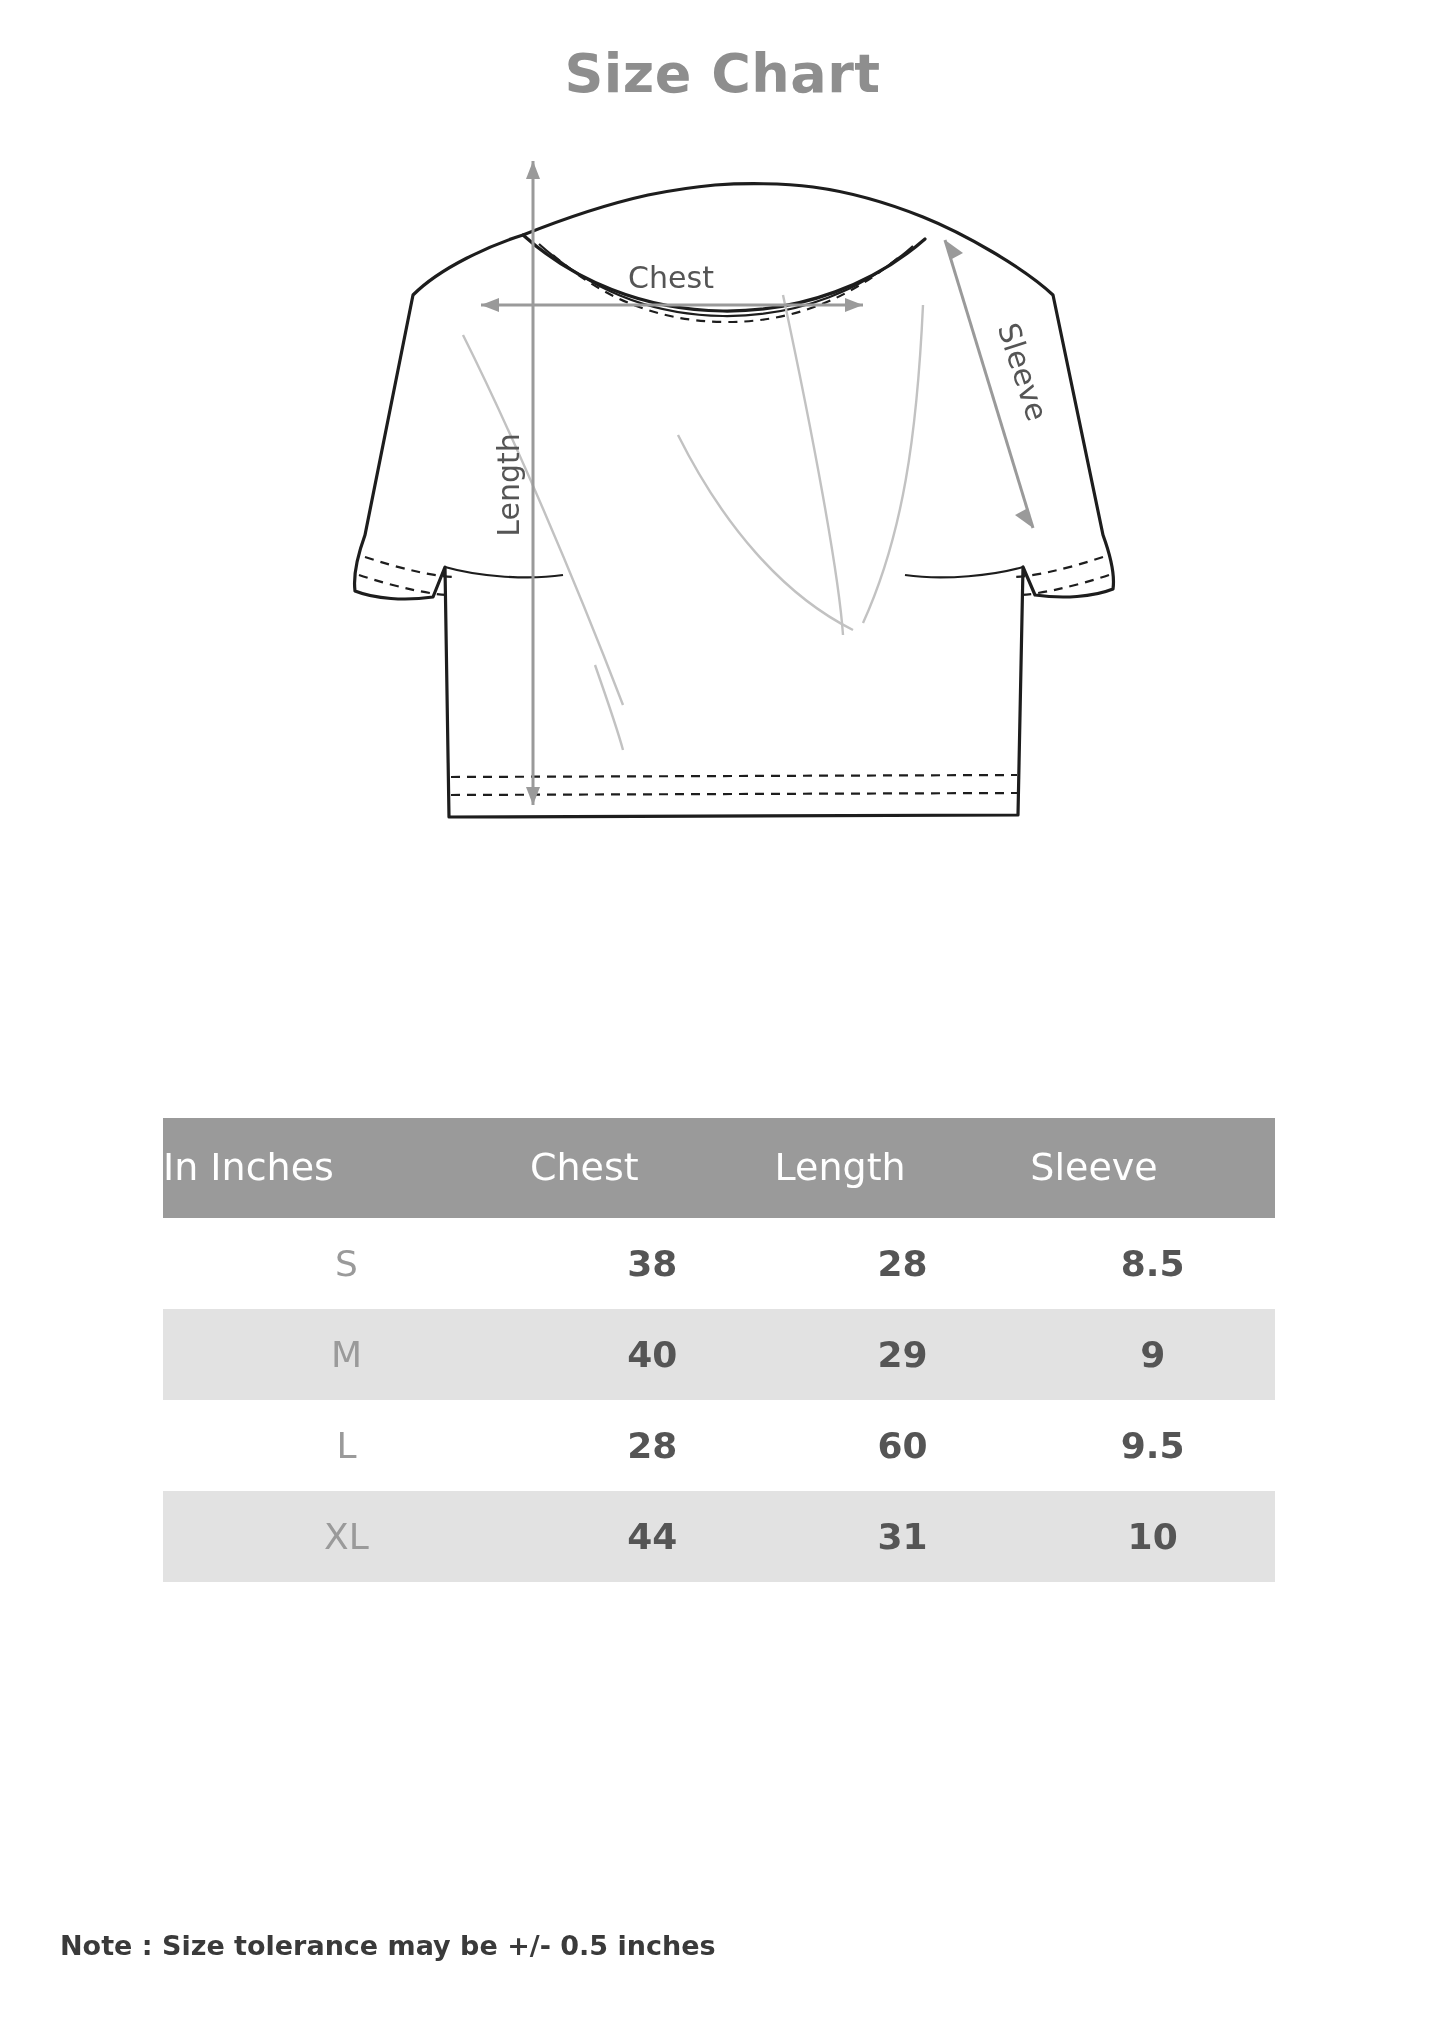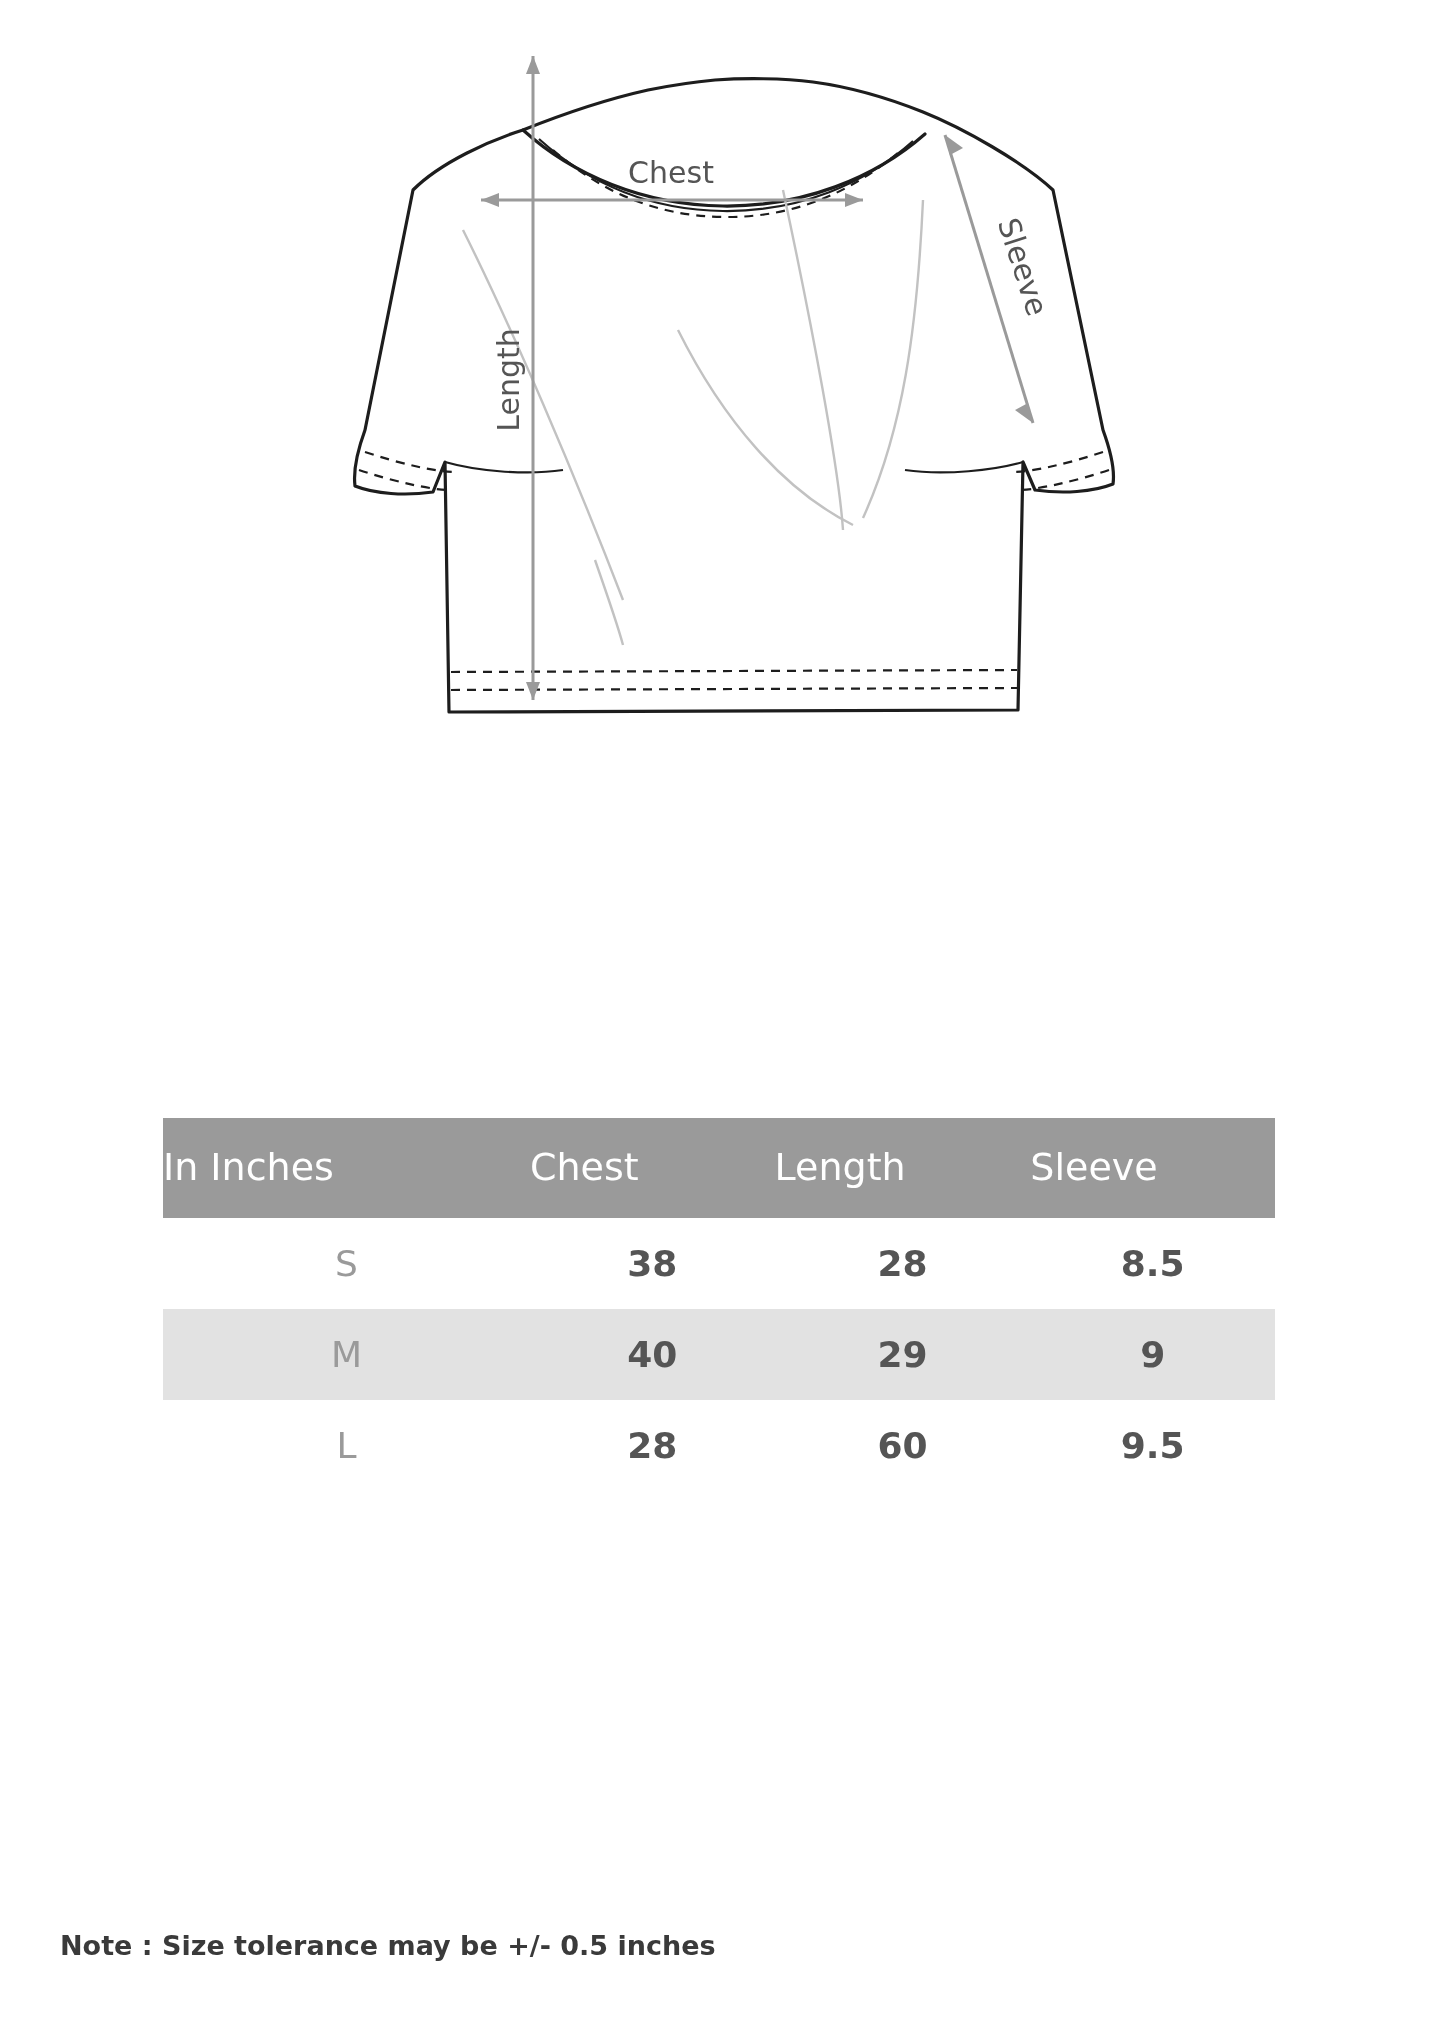--- a/index.html
+++ b/index.html
@@ -123,20 +123,21 @@
     fill: #555555;
     font-size: 30px;
     font-family: "DejaVu Sans", sans-serif;
   }
 </style>
 </head>
 <body>
 
 <div class="page">
 
+  <h1 class="title">Size Chart</h1>
 
   <div class="illustration">
     <svg width="1000" height="760" viewBox="0 0 1000 760">
 
       <path class="shirt-line" d="M300 130
         C 330 118, 380 100, 425 90
         C 455 84, 470 82, 492 80
         C 520 78, 560 78, 590 82
         C 620 86, 660 96, 700 112
         C 740 128, 800 162, 830 190
@@ -220,19 +221,25 @@
           <td class="value">40</td>
           <td class="value">29</td>
           <td class="value">9</td>
         </tr>
         <tr class="odd-row">
           <td class="size-label">L</td>
           <td class="value">28</td>
           <td class="value">60</td>
           <td class="value">9.5</td>
         </tr>
+        <tr class="even-row">
+          <td class="size-label">XL</td>
+          <td class="value">44</td>
+          <td class="value">31</td>
+          <td class="value">10</td>
+        </tr>
       </tbody>
     </table>
   </div>
 
   <div class="note">Note : Size tolerance may be +/-  0.5 inches</div>
 
 </div>
 
 </body></html>

